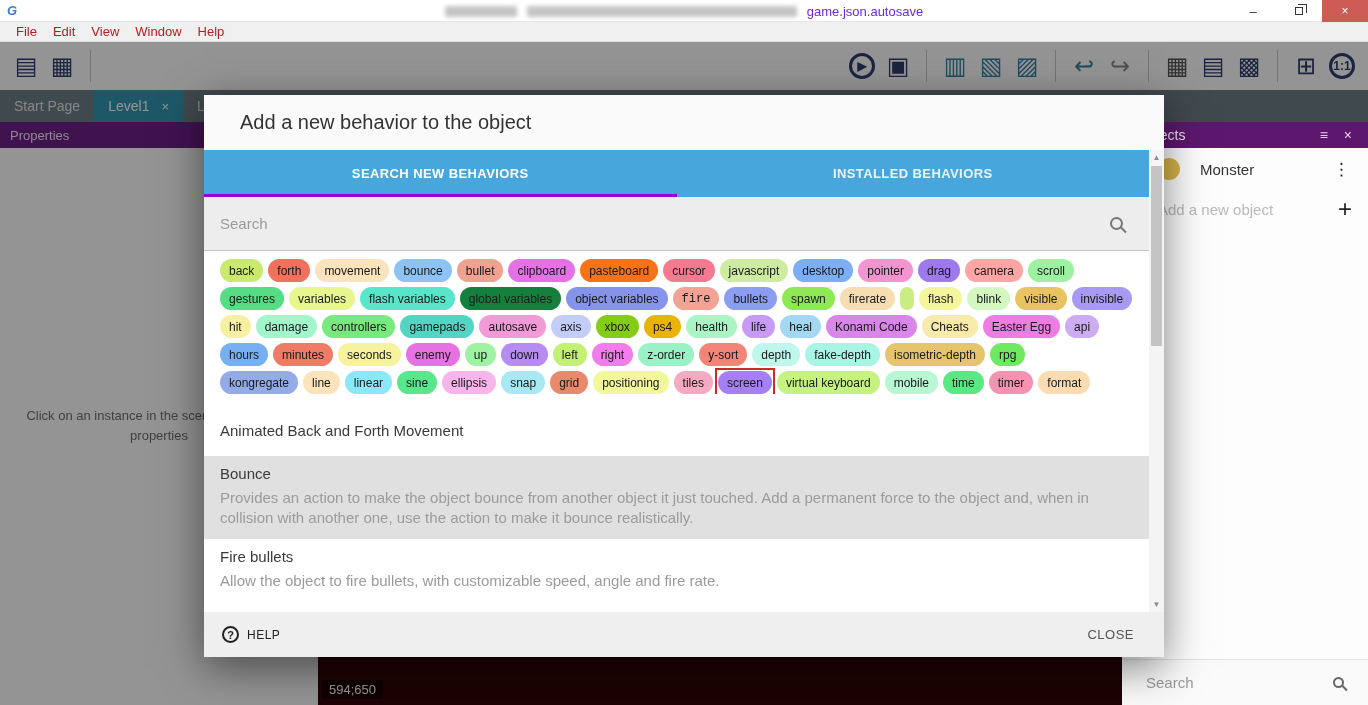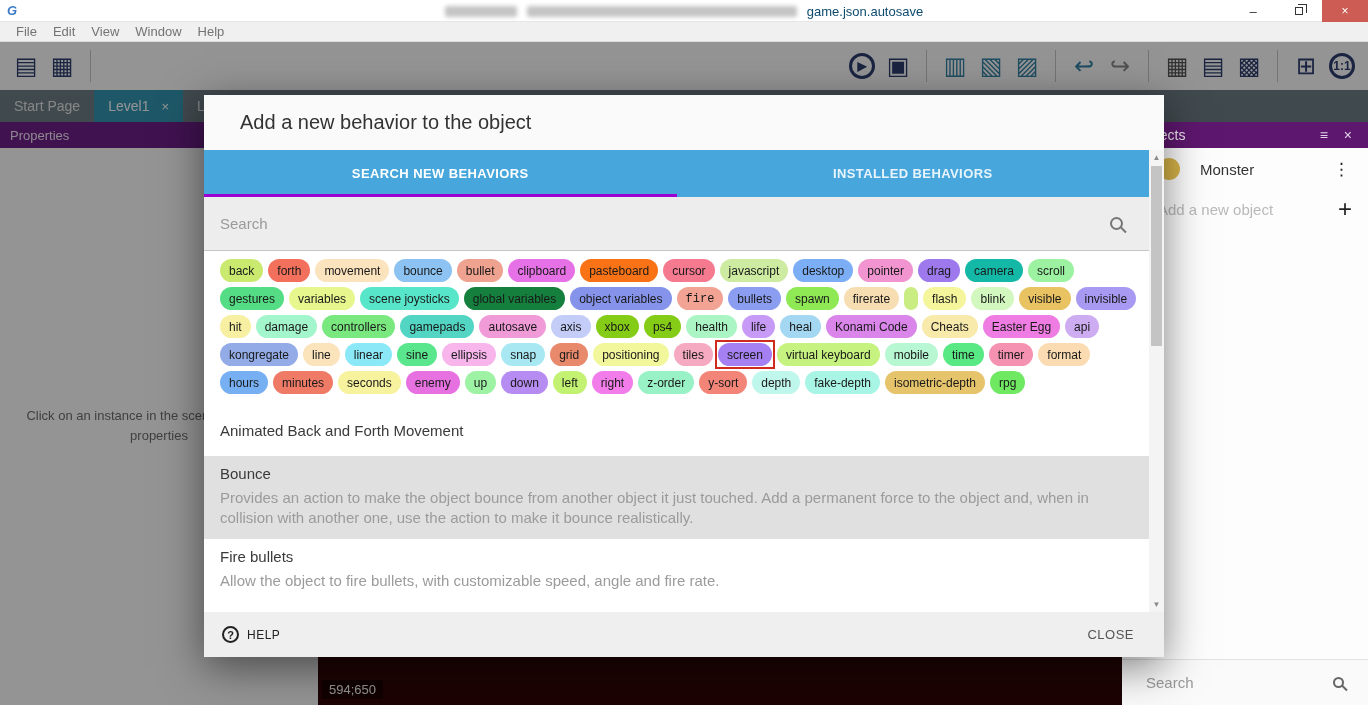--- a/index.html
+++ b/index.html
@@ -5,30 +5,30 @@
   * { margin:0; padding:0; box-sizing:border-box; }
   body { font-family:"Liberation Sans", sans-serif; background:#222; }
   .screen { position:relative; width:1368px; height:705px; overflow:hidden; background:#fff; }
 
   
   .titlebar { position:absolute; top:0; left:0; right:0; height:22px; background:#fff; border-bottom:1px solid #e6e6e6; z-index:20; }
   .app-icon { position:absolute; left:7px; top:3px; font-size:13px; font-weight:bold; font-style:italic; color:#3b7bc8; }
   .title-center { position:absolute; left:0; right:0; top:0; height:22px; display:flex; align-items:center; justify-content:center; gap:10px; }
   .blur-block { height:11px; background:#c4c4c4; border-radius:2px; filter:blur(2px); }
   .bb1 { width:72px; } .bb2 { width:270px; }
-  .title-text { font-size:13px; color:#0c4a6e; }
+  .title-text { font-size:13px; color:#6d28d9; }
   .win-controls { position:absolute; right:0; top:0; height:22px; display:flex; }
   .win-btn { width:46px; height:22px; display:flex; align-items:center; justify-content:center; font-size:13px; color:#333; }
   .win-close { background:#cd5c54; color:#fff; font-size:12px; }
   .restore-sq { width:8px; height:8px; border:1px solid #333; position:relative; background:transparent; }
   .restore-sq::before { content:""; position:absolute; top:-4px; left:2px; width:8px; height:8px; border-top:1px solid #333; border-right:1px solid #333; }
 
   
   .menubar { position:absolute; top:22px; left:0; right:0; height:20px; background:#f0f0f0; border-bottom:1px solid #dcdcdc; display:flex; align-items:center; padding-left:8px; z-index:20; }
-  .menu-item { padding:0 8px; font-size:13px; color:#737373; }
+  .menu-item { padding:0 8px; font-size:13px; color:#b91c1c; }
 
   
   .content { position:absolute; top:42px; left:0; right:0; bottom:0; }
   .bg { position:absolute; inset:0; background:#d8d8d8; }
   .toolbar { position:absolute; top:0; left:0; right:0; height:48px; background:#fff; display:flex; align-items:center; justify-content:space-between; padding:0 10px; }
   .tb-group { display:flex; align-items:center; gap:4px; }
   .tb-icon { width:32px; height:32px; display:flex; align-items:center; justify-content:center; font-size:24px; }
   .tb-icon.circled { width:26px; height:26px; border:3px solid currentColor; border-radius:50%; font-size:12px; font-weight:bold; margin:0 3px; }
   .tbsep { width:1px; height:32px; background:#c9c9c9; margin:0 8px; }
   .tabstrip { position:absolute; top:48px; left:0; right:0; height:32px; background:#6f7f87; display:flex; }
@@ -212,89 +212,89 @@
             <span class="pill" style="background: rgb(250, 227, 189);">movement</span>
             <span class="pill" style="background: rgb(140, 195, 242);">bounce</span>
             <span class="pill" style="background: rgb(239, 162, 143);">bullet</span>
             <span class="pill" style="background: rgb(230, 112, 230);">clipboard</span>
             <span class="pill" style="background: #f97316;">pasteboard</span>
             <span class="pill" style="background: rgb(245, 121, 143);">cursor</span>
             <span class="pill" style="background: rgb(205, 236, 162);">javascript</span>
             <span class="pill" style="background: rgb(124, 174, 245);">desktop</span>
             <span class="pill" style="background: rgb(242, 148, 207);">pointer</span>
             <span class="pill" style="background: rgb(157, 121, 237);">drag</span>
-            <span class="pill" style="background: #14b8a6;">camera</span>
+            <span class="pill" style="background: #fca5a5;">camera</span>
             <span class="pill" style="background: rgb(157, 242, 161);">scroll</span>
           </div>
           <div class="tag-row">
             <span class="pill" style="background: rgb(85, 221, 133);">gestures</span>
             <span class="pill" style="background: rgb(231, 247, 141);">variables</span>
-            <span class="pill" style="background: rgb(87, 230, 201);">scene joysticks</span>
+            <span class="pill" style="background: rgb(87, 230, 201);">flash variables</span>
             <span class="pill" style="background: #15803d;">global variables</span>
             <span class="pill" style="background: rgb(133, 147, 234);">object variables</span>
             <span class="pill" style="background: rgb(242, 163, 148); font-family: Liberation Mono, monospace;">fire</span>
             <span class="pill" style="background: rgb(139, 157, 240);">bullets</span>
             <span class="pill" style="background: rgb(143, 233, 85);">spawn</span>
             <span class="pill" style="background: rgb(247, 221, 178);">firerate</span>
             <span class="pill empty" style="background: rgb(201, 236, 131);"></span>
             <span class="pill" style="background: rgb(245, 245, 155);">flash</span>
             <span class="pill" style="background: rgb(210, 247, 191);">blink</span>
             <span class="pill" style="background: rgb(233, 195, 98);">visible</span>
             <span class="pill" style="background: rgb(168, 154, 242);">invisible</span>
           </div>
           <div class="tag-row">
             <span class="pill" style="background: rgb(247, 240, 162);">hit</span>
             <span class="pill" style="background: rgb(163, 245, 203);">damage</span>
             <span class="pill" style="background: rgb(121, 232, 126);">controllers</span>
             <span class="pill" style="background: rgb(82, 213, 194);">gamepads</span>
             <span class="pill" style="background: rgb(240, 154, 216);">autosave</span>
             <span class="pill" style="background: rgb(195, 205, 247);">axis</span>
             <span class="pill" style="background: #84cc16;">xbox</span>
-            <span class="pill" style="background: #84cc16; text-align: center;">ps4</span>
+            <span class="pill" style="background: #eab308; text-align: center;">ps4</span>
             <span class="pill" style="background: rgb(170, 245, 195);">health</span>
             <span class="pill" style="background: rgb(200, 154, 247);">life</span>
             <span class="pill" style="background: rgb(163, 215, 242);">heal</span>
             <span class="pill" style="background: rgb(217, 133, 234);">Konami Code</span>
             <span class="pill" style="background: rgb(248, 234, 170);">Cheats</span>
             <span class="pill" style="background: rgb(238, 124, 226);">Easter Egg</span>
             <span class="pill" style="background: rgb(205, 172, 242);">api</span>
+          </div>
+          <div class="tag-row">
+            <span class="pill" style="background: rgb(119, 176, 242);">hours</span>
+            <span class="pill" style="background: rgb(239, 122, 102);">minutes</span>
+            <span class="pill" style="background: rgb(247, 242, 157);">seconds</span>
+            <span class="pill" style="background: rgb(232, 113, 226);">enemy</span>
+            <span class="pill" style="background: rgb(157, 242, 163);">up</span>
+            <span class="pill" style="background: rgb(183, 140, 242);">down</span>
+            <span class="pill" style="background: rgb(195, 242, 114);">left</span>
+            <span class="pill" style="background: rgb(242, 124, 234);">right</span>
+            <span class="pill" style="background: rgb(153, 242, 198);">z-order</span>
+            <span class="pill" style="background: rgb(242, 133, 120);">y-sort</span>
+            <span class="pill" style="background: rgb(192, 247, 236);">depth</span>
+            <span class="pill" style="background: rgb(168, 245, 230);">fake-depth</span>
+            <span class="pill" style="background: rgb(230, 196, 108);">isometric-depth</span>
+            <span class="pill" style="background: rgb(111, 232, 98);">rpg</span>
           </div>
           <div class="tag-row">
             <span class="pill" style="background: rgb(147, 172, 232);">kongregate</span>
             <span class="pill" style="background: rgb(251, 227, 187);">line</span>
             <span class="pill" style="background: rgb(138, 232, 247);">linear</span>
             <span class="pill" style="background: rgb(89, 230, 141);">sine</span>
             <span class="pill" style="background: rgb(247, 181, 236);">ellipsis</span>
             <span class="pill" style="background: rgb(168, 232, 242);">snap</span>
             <span class="pill" style="background: rgb(232, 137, 108);">grid</span>
             <span class="pill" style="background: rgb(242, 247, 155);">positioning</span>
             <span class="pill" style="background: rgb(245, 170, 194);">tiles</span>
             <span class="pill selected" style="background: rgb(165, 128, 242);">screen</span>
             <span class="pill" style="background: rgb(198, 242, 127);">virtual keyboard</span>
             <span class="pill" style="background: rgb(183, 247, 210);">mobile</span>
             <span class="pill" style="background: rgb(88, 232, 132);">time</span>
             <span class="pill" style="background: rgb(245, 146, 178);">timer</span>
             <span class="pill" style="background: rgb(251, 220, 178);">format</span>
           </div>
-          <div class="tag-row">
-            <span class="pill" style="background: rgb(119, 176, 242);">hours</span>
-            <span class="pill" style="background: rgb(239, 122, 102);">minutes</span>
-            <span class="pill" style="background: rgb(247, 242, 157);">seconds</span>
-            <span class="pill" style="background: rgb(232, 113, 226);">enemy</span>
-            <span class="pill" style="background: rgb(157, 242, 163);">up</span>
-            <span class="pill" style="background: rgb(183, 140, 242);">down</span>
-            <span class="pill" style="background: rgb(195, 242, 114);">left</span>
-            <span class="pill" style="background: rgb(242, 124, 234);">right</span>
-            <span class="pill" style="background: rgb(153, 242, 198);">z-order</span>
-            <span class="pill" style="background: rgb(242, 133, 120);">y-sort</span>
-            <span class="pill" style="background: rgb(192, 247, 236);">depth</span>
-            <span class="pill" style="background: rgb(168, 245, 230);">fake-depth</span>
-            <span class="pill" style="background: rgb(230, 196, 108);">isometric-depth</span>
-            <span class="pill" style="background: rgb(111, 232, 98);">rpg</span>
-          </div>
         </div>
       <div class="dlg-list">
           <div class="bhv">
             <div class="bhv-name">Animated Back and Forth Movement</div>
           </div>
           <div class="bhv highlighted">
             <div class="bhv-name">Bounce</div>
             <div class="bhv-desc">Provides an action to make the object bounce from another object it just touched. Add a permanent force to the object and, when in collision with another one, use the action to make it bounce realistically.</div>
           </div>
           <div class="bhv">

